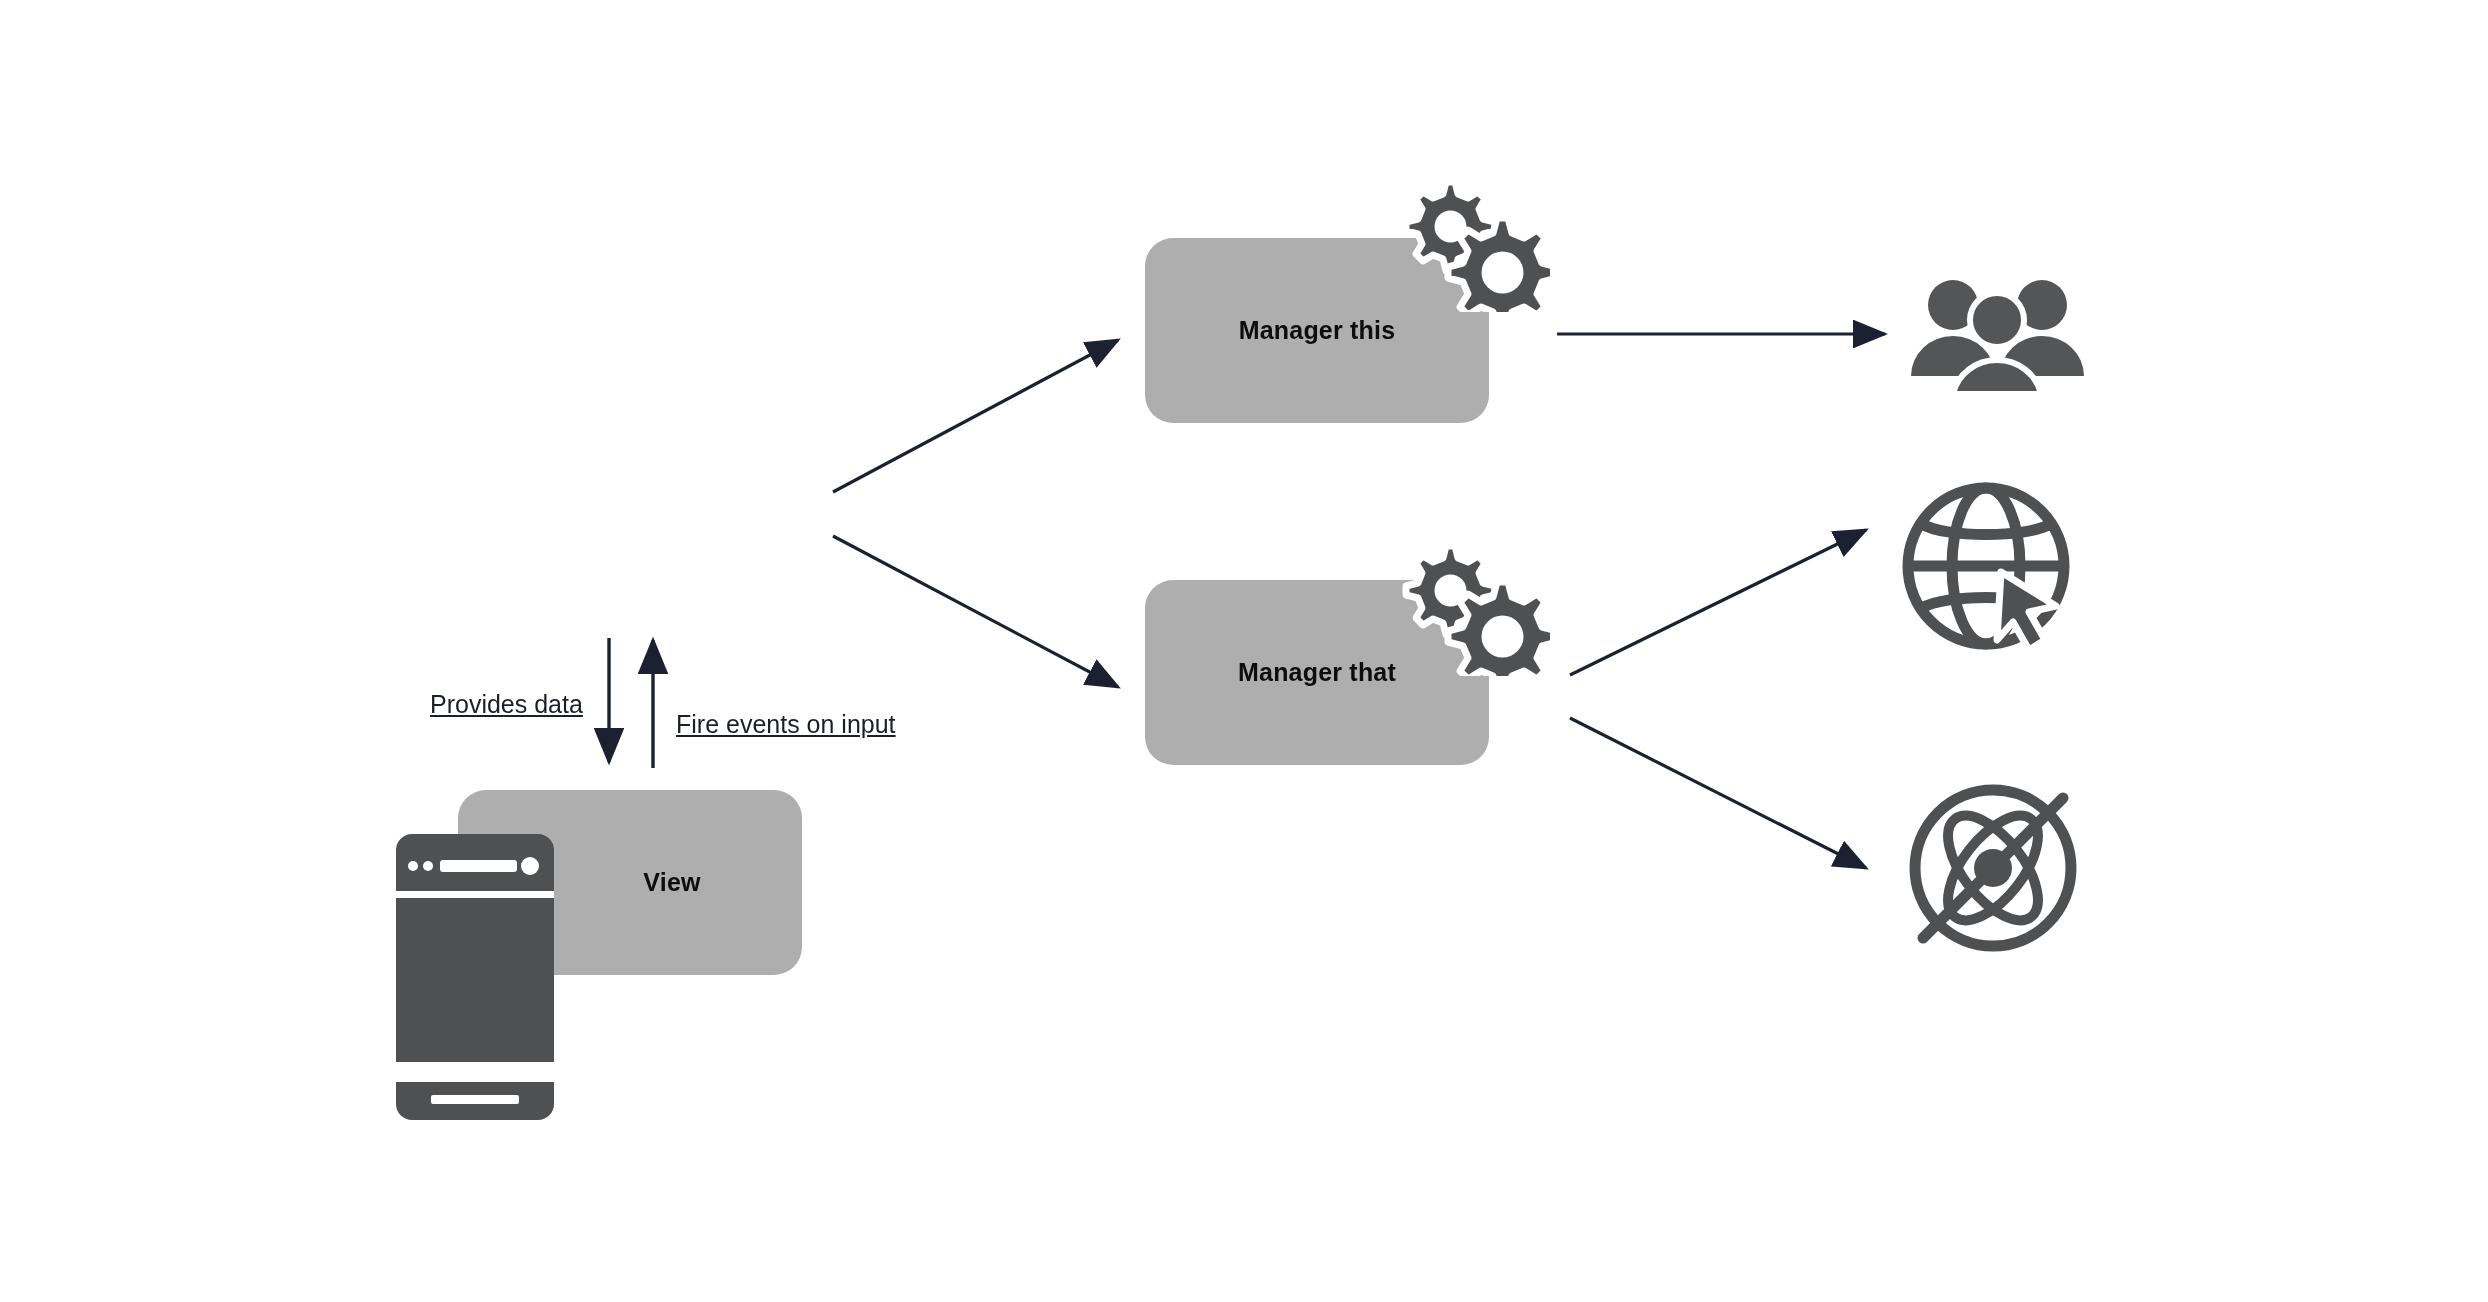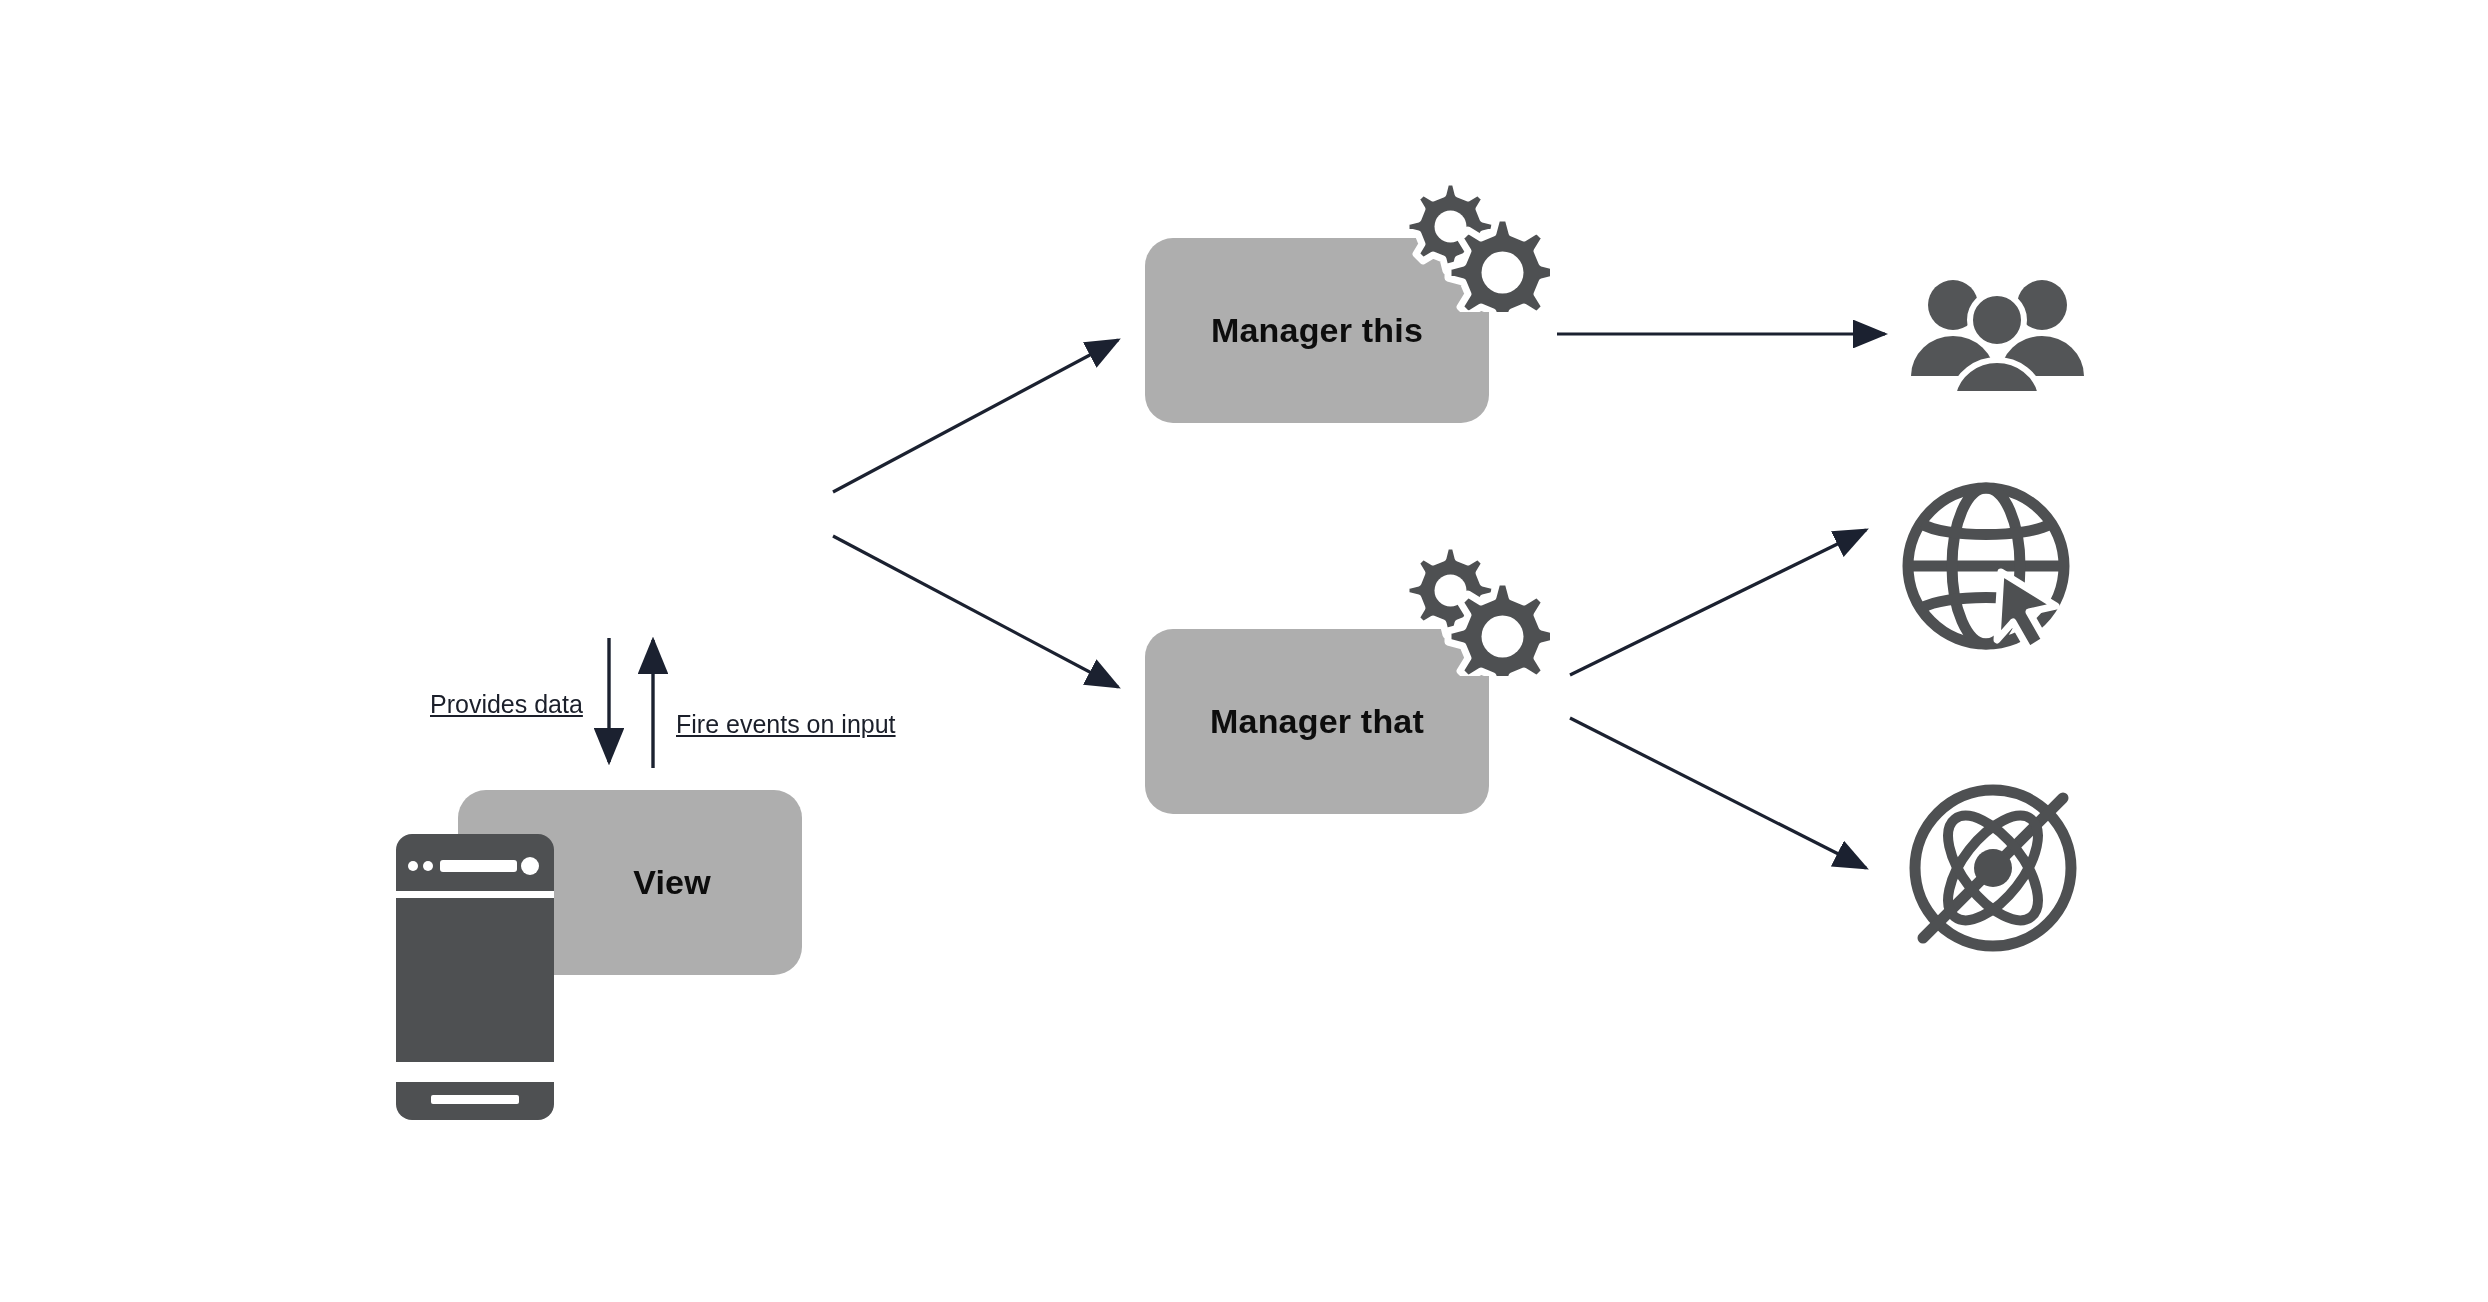--- a/index.html
+++ b/index.html
@@ -18,21 +18,21 @@
   .node-box {
     position: absolute;
     background: #aeaeae;
     border-radius: 28px;
     display: flex;
     align-items: center;
     justify-content: center;
     box-sizing: border-box;
   }
   .node-label {
-    font-size: 34px;
+    font-size: 25px;
     font-weight: 700;
     color: #0d0d0d;
     letter-spacing: 0.2px;
     white-space: nowrap;
   }
   .edge-label {
     position: absolute;
     font-size: 25px;
     font-weight: 400;
     color: #1b1f2a;
@@ -80,21 +80,21 @@
 
 
   <div class="node-box" style="left:458px; top:790px; width:344px; height:185px;">
     <span class="node-label" style="margin-left:84px;">View</span>
   </div>
 
   <div class="node-box" style="left:1145px; top:238px; width:344px; height:185px;">
     <span class="node-label">Manager this</span>
   </div>
 
-  <div class="node-box" style="left:1145px; top:629px; width:344px; height:185px;">
+  <div class="node-box" style="left:1145px; top:580px; width:344px; height:185px;">
     <span class="node-label">Manager that</span>
   </div>
 
   <span class="edge-label" style="left:430px; top:690px;">Provides data</span>
   <span class="edge-label" style="left:676px; top:690px;margin-top:20px;">Fire events on input</span>
 
   <div class="icon-wrap" style="left:396px; top:834px; width:158px; height:286px;">
     <svg viewBox="0 0 158 286" width="158" height="286">
 
       <rect x="0" y="0" width="158" height="286" rx="16" ry="16" fill="#4e5052"></rect>

